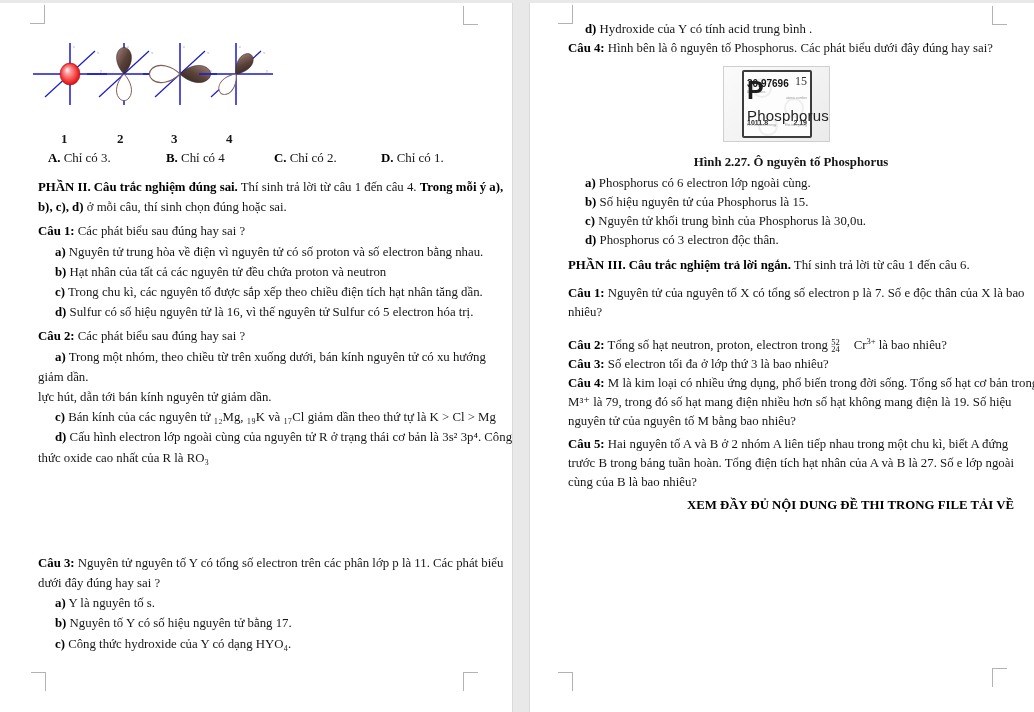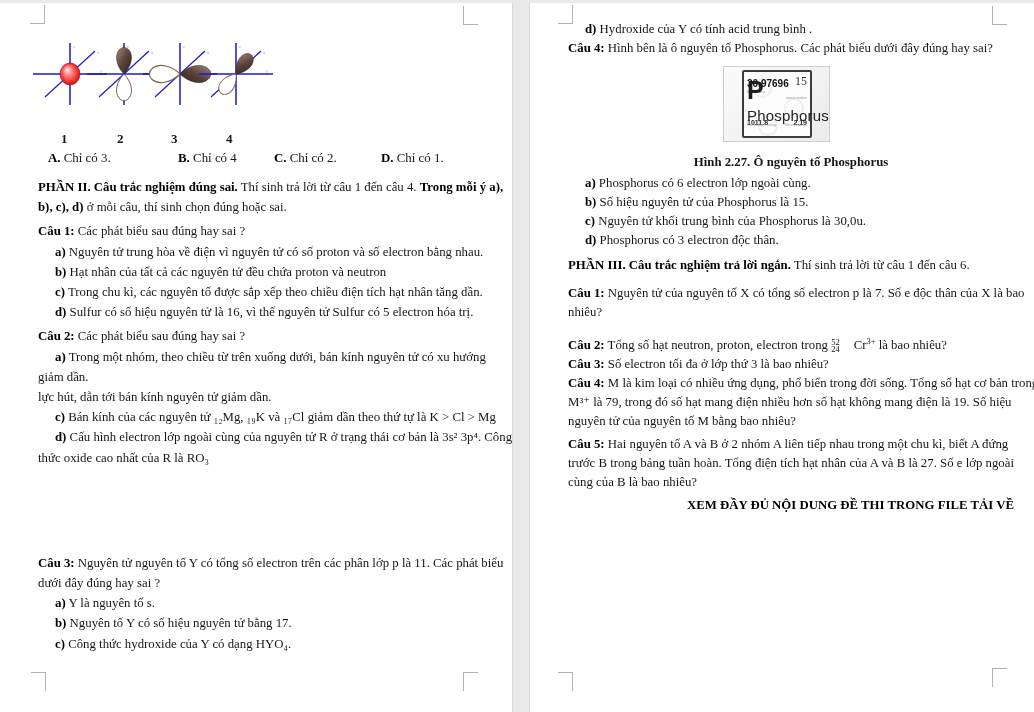--- a/index.html
+++ b/index.html
@@ -21,21 +21,21 @@
   .orbfig{position:absolute;left:28px;top:40px;}
   .fignums{position:absolute;top:131px;left:0;width:512px;height:16px;font-weight:bold;font-size:13px;}
   .fignums span{position:absolute;}
   .fignums span:nth-child(1){left:61px;}
   .fignums span:nth-child(2){left:117px;}
   .fignums span:nth-child(3){left:171px;}
   .fignums span:nth-child(4){left:226px;}
   .answers{position:absolute;top:151px;left:0;width:512px;height:18px;font-size:12.9px;}
   .answers .ans{position:absolute;white-space:nowrap;}
   .answers .ans:nth-child(1){left:48px;}
-  .answers .ans:nth-child(2){left:166px;margin-left:12px;}
+  .answers .ans:nth-child(2){left:166px;}
   .answers .ans:nth-child(3){left:274px;}
   .answers .ans:nth-child(4){left:381px;}
   
   .flow{position:absolute;font-size:12.8px;}
   .lflow{left:38px;top:177px;width:442px;line-height:20.2px;}
   .rflow{left:38px;top:20px;width:446px;line-height:19px;}
   .line{white-space:nowrap;}
   .line.ind{padding-left:17px;}
   .line.ctr{text-align:right;white-space:nowrap;}
   b{color:#000;}

